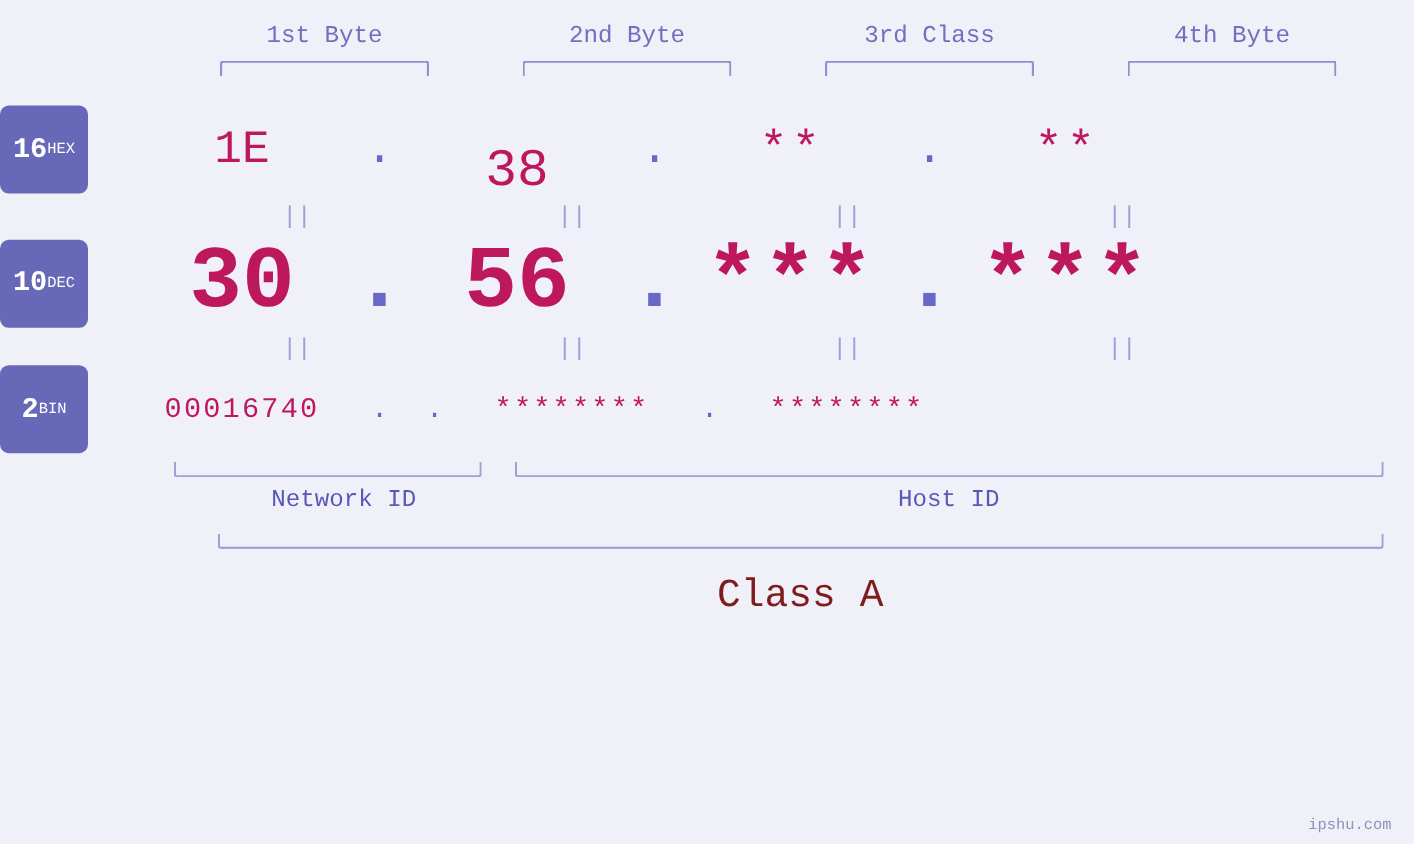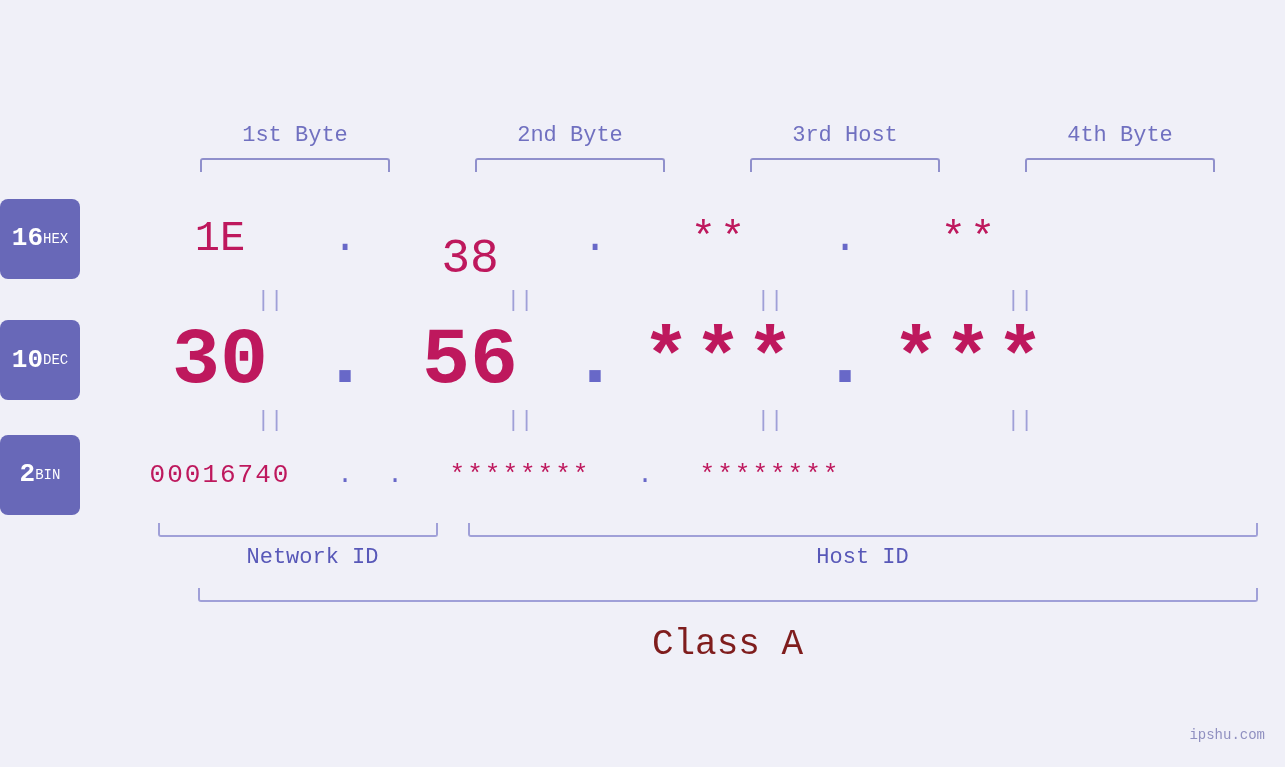--- a/index.html
+++ b/index.html
@@ -12,21 +12,21 @@
       overflow: hidden;
       position: relative;
     }
 
     .main-container {
       width: 1285px;
       height: 767px;
       display: flex;
       flex-direction: column;
       align-items: center;
-      justify-content: center;
+      justify-content: flex-start;
       padding-top: 20px;
       position: relative;
     }
 
     
     .byte-headers {
       display: flex;
       width: 1100px;
       margin-left: 130px;
       justify-content: space-around;
@@ -116,21 +116,21 @@
       font-size: 22px;
     }
 
     .equals-dot-spacer {
       width: 30px;
     }
 
     
     .watermark {
       position: absolute;
-      bottom: 24px;
+      bottom: 8px;
       right: 20px;
       color: #9090c0;
       font-size: 14px;
       font-family: 'Courier New', monospace;
     }
 
     
     .row-values {
       display: flex;
       align-items: center;
@@ -153,21 +153,21 @@
     }
   </style>
 </head>
 <body>
 
 <div class="main-container">
 
   <div class="byte-headers">
     <div class="byte-header">1st Byte</div>
     <div class="byte-header">2nd Byte</div>
-    <div class="byte-header">3rd Host</div>
+    <div class="byte-header">3rd Class</div>
     <div class="byte-header">4th Byte</div>
   </div>
 
   <div class="bracket-row">
     <div class="bracket"></div>
     <div class="bracket"></div>
     <div class="bracket"></div>
     <div class="bracket"></div>
   </div>
 

